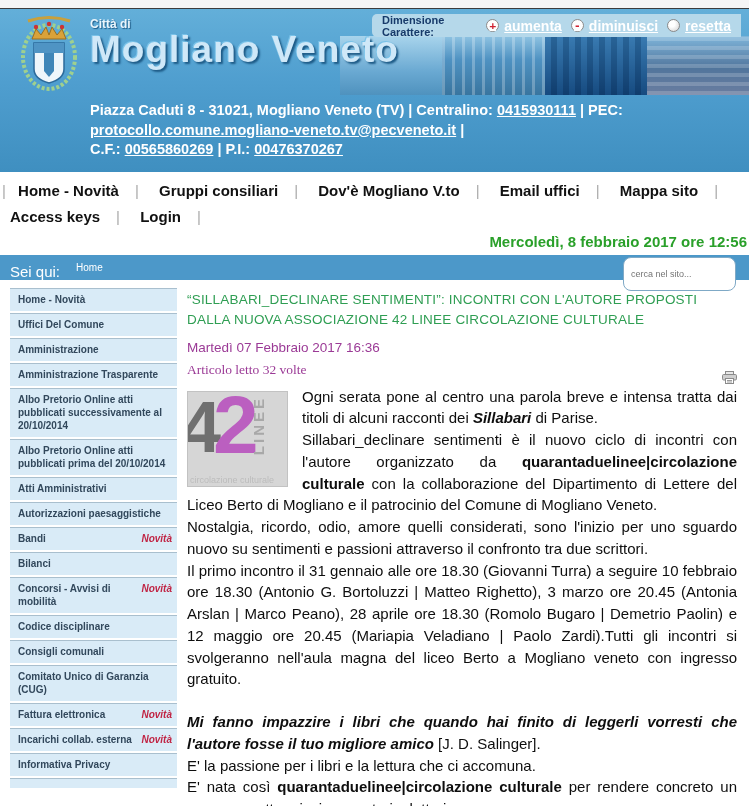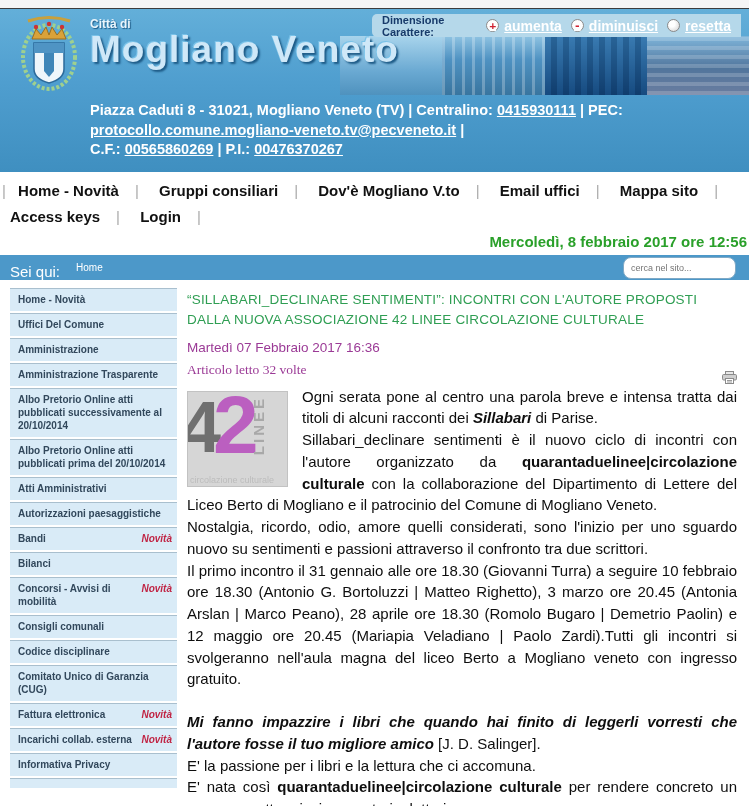--- a/index.html
+++ b/index.html
@@ -47,21 +47,21 @@
   .nav-item::after { content:"|"; color:#aaa; font-weight:normal; margin-left:16px; }
   .nav-lead { color:#aaa; font-weight:normal; }
 
   .datetime { text-align:right; color:#2aa02a; font-weight:bold; font-size:15px; padding:1px 2px 5px 0; }
 
   
   .crumbbar { background:#4c98c9; height:25px; display:flex; align-items:center; padding:0 10px; position:relative; }
   .crumb-label { color:#fff; font-size:15px; margin-right:16px;margin-top:8px; }
   .crumb-current { color:#fff; font-size:10px; text-decoration:none; cursor:pointer; }
   .searchbox { position:absolute; right:13px; top:2px; width:113px; height:17px; border:1px solid #7fa9c6;
-               border-radius:8px; font-size:9px; padding:10px 7px; color:#666; outline:none; font-family:"Liberation Sans",sans-serif; }
+               border-radius:8px; font-size:9px; padding:16px 7px; color:#666; outline:none; font-family:"Liberation Sans",sans-serif; }
 
   
   .content { display:flex; align-items:flex-start; padding:8px 8px 0 10px; }
   .sidebar { width:167px; flex:none; }
   .sidebar-title { color:#2f9e3f; font-weight:bold; font-size:14px; margin:3px 0 6px 2px; }
   .side-list { list-style:none; margin:0; padding:0; }
   .side-item { background:#d9ebf7; border-top:1px solid #a9bfce; margin-bottom:2px; padding:4px 5px 5px 8px;
                font-size:10px; font-weight:bold; color:#32485c; line-height:1.3; cursor:pointer; overflow:hidden; }
   .side-badge { float:right; color:#c02545; font-style:italic; font-size:10px; margin-left:5px; }
 
@@ -224,26 +224,26 @@
             <span>Bilanci</span>
           </li>
 
           <li class="side-item">
             <span class="side-badge">Novità</span>
             <span>Concorsi - Avvisi di mobilità</span>
           </li>
 
           <li class="side-item">
             
+            <span>Codice disciplinare</span>
+          </li>
+
+          <li class="side-item">
+            
             <span>Consigli comunali</span>
-          </li>
-
-          <li class="side-item">
-            
-            <span>Codice disciplinare</span>
           </li>
 
           <li class="side-item">
             
             <span>Comitato Unico di Garanzia (CUG)</span>
           </li>
 
           <li class="side-item">
             <span class="side-badge">Novità</span>
             <span>Fattura elettronica</span>

